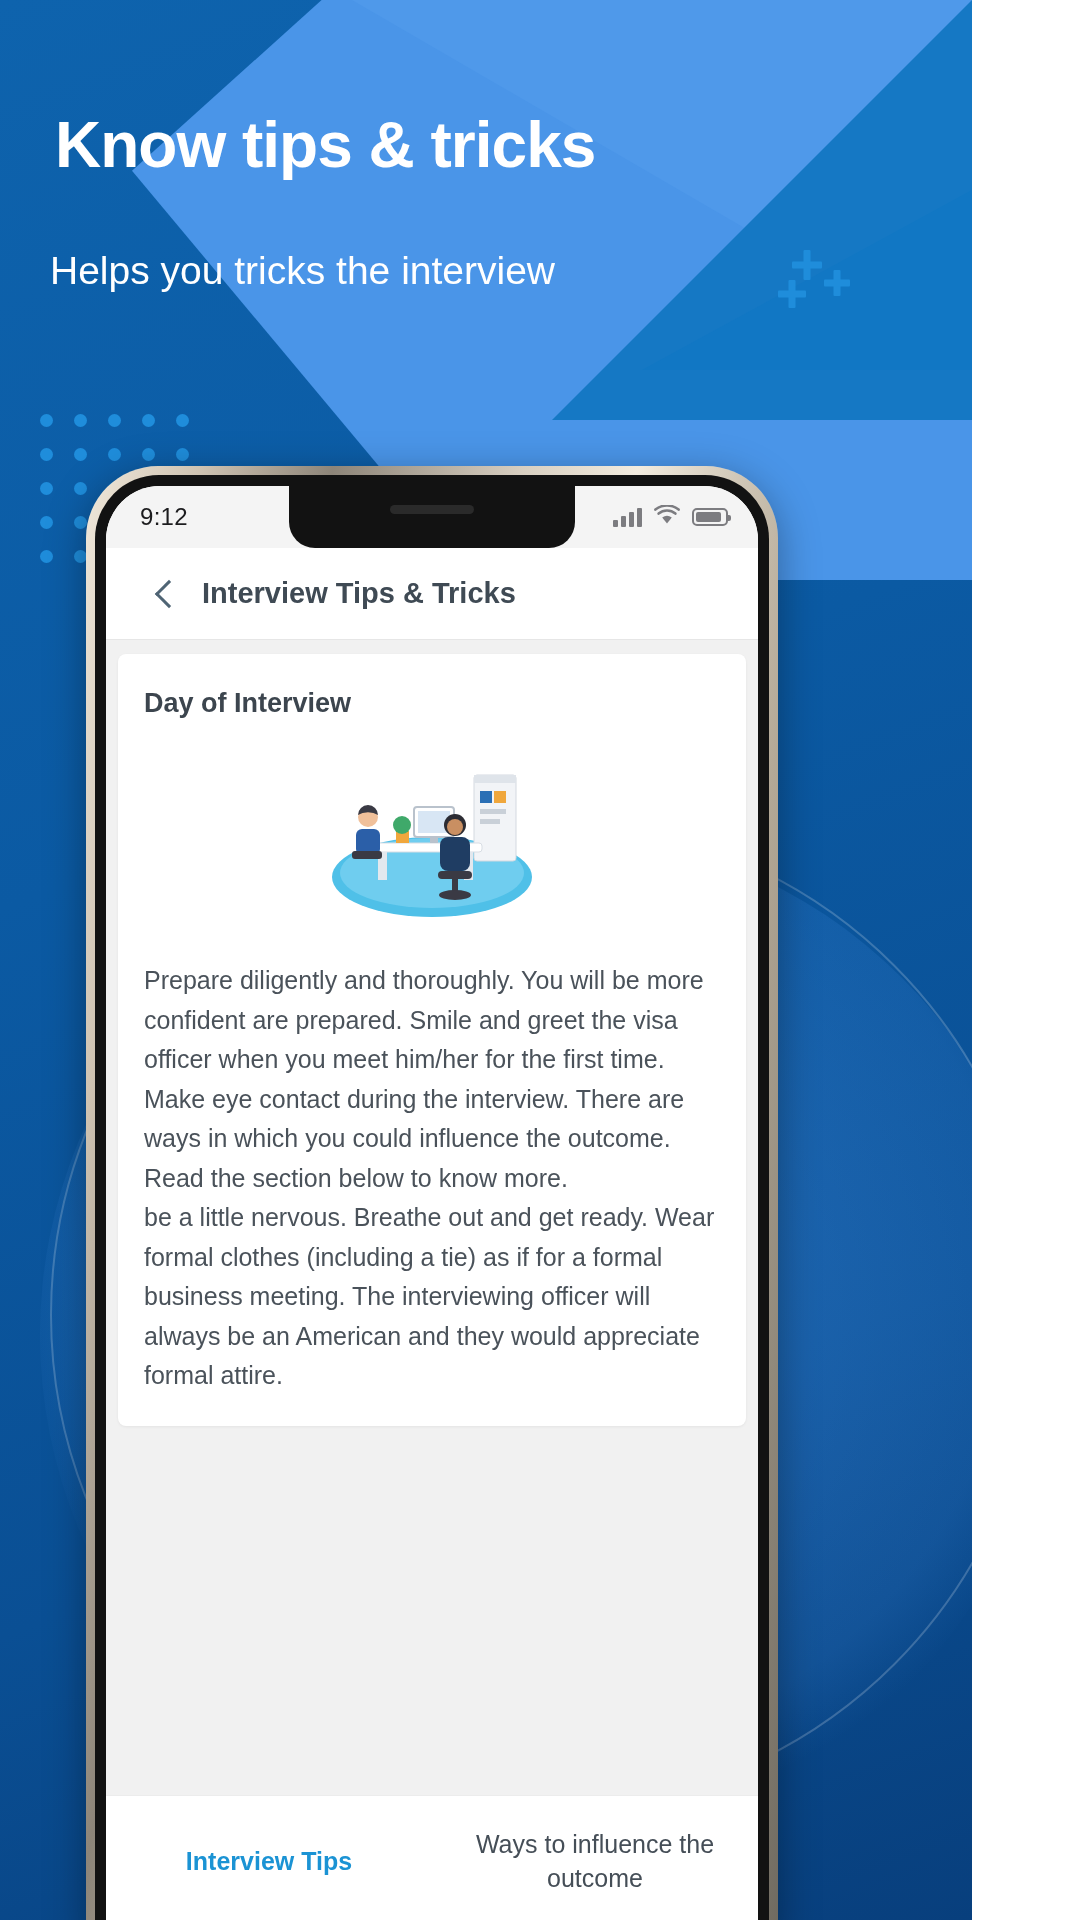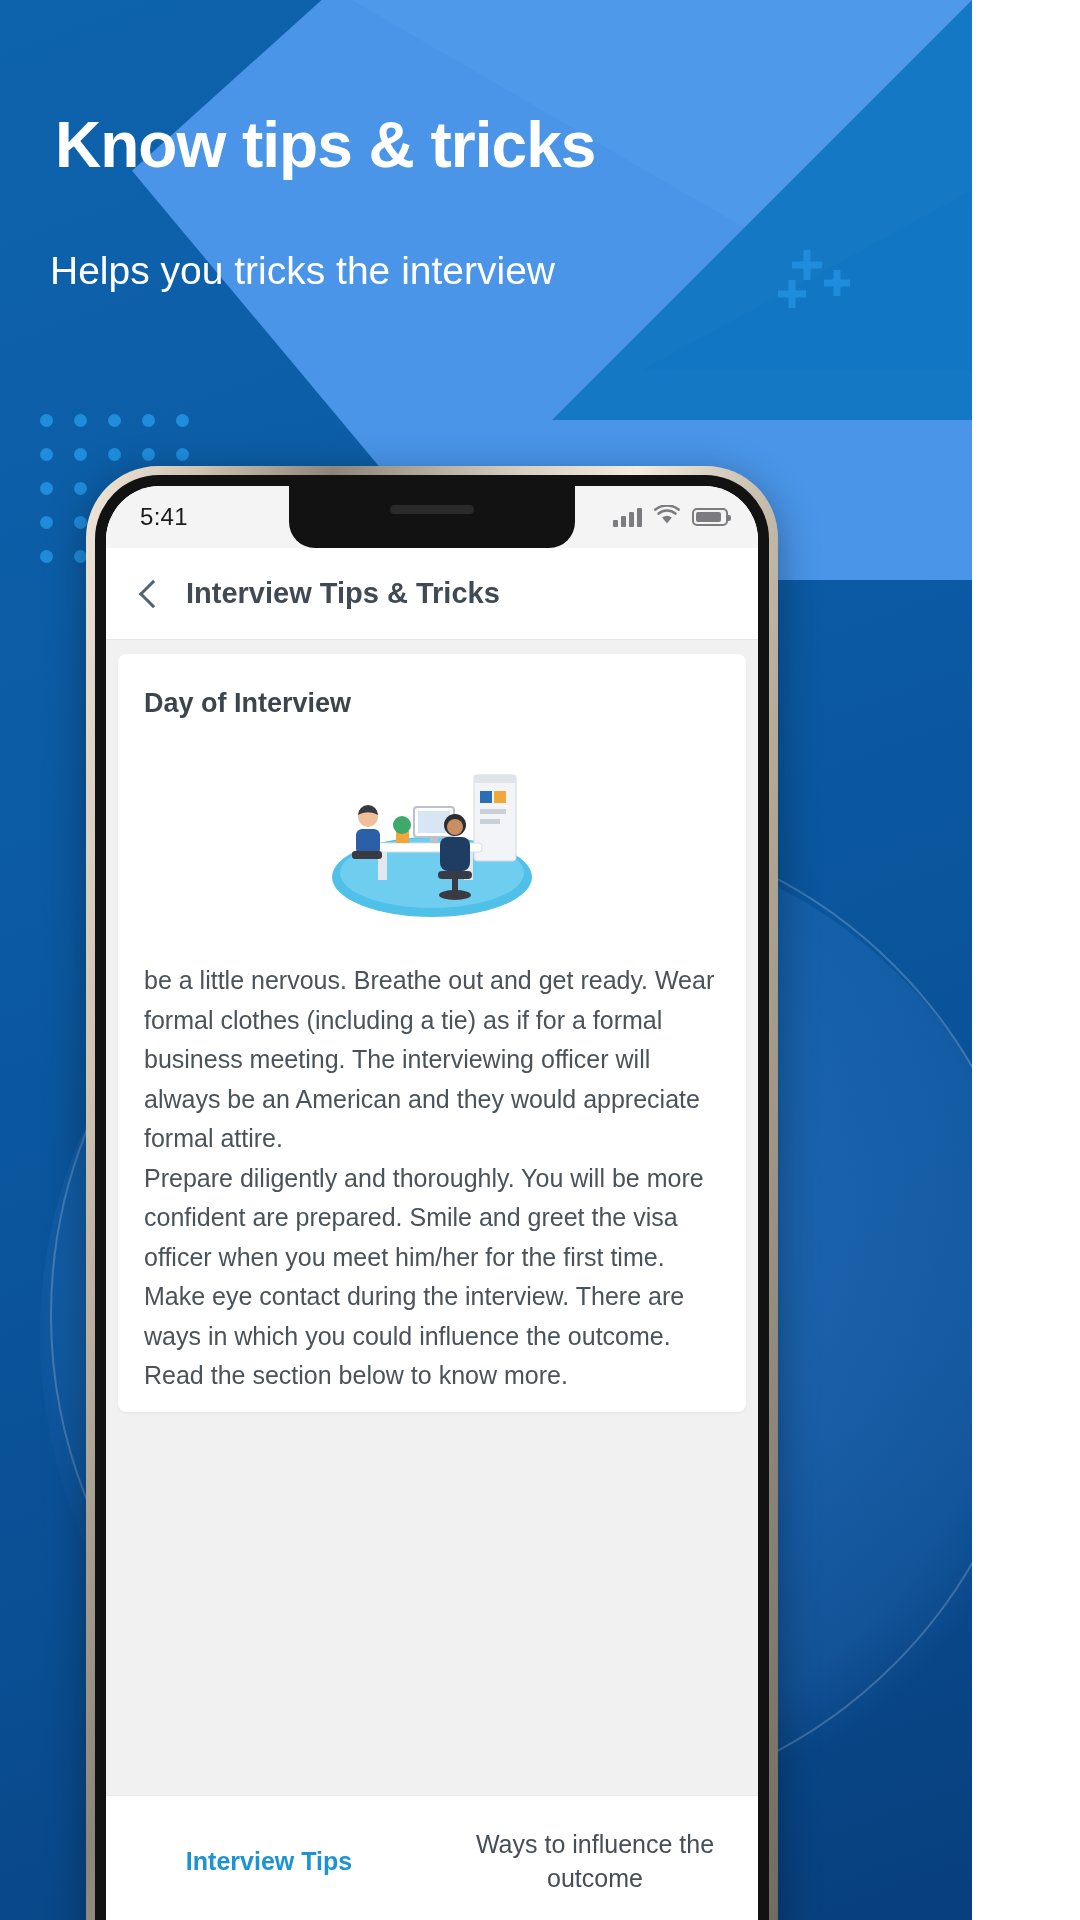--- a/index.html
+++ b/index.html
@@ -156,21 +156,21 @@
   .batt i { display: block; height: 100%; width: 88%; background: #7c7c80; border-radius: 2px; }
   .batt:after {
     content:""; position: absolute; right: -5px; top: 5px;
     width: 3px; height: 6px; background: #7c7c80; border-radius: 0 2px 2px 0;
   }
 
   
   .navbar {
     height: 92px; background: #ffffff;
     display: flex; align-items: center; gap: 22px;
-    padding: 0 28px;
+    padding: 0 44px;
     border-bottom: 1px solid #e6e6e6;
   }
   .back-chevron {
     width: 30px; height: 30px; flex: none;
     position: relative; cursor: pointer;
   }
   .back-chevron:before {
     content: ""; position: absolute; left: 9px; top: 5px;
     width: 17px; height: 17px;
     border-left: 3px solid #4f6474; border-bottom: 3px solid #4f6474;
@@ -181,21 +181,21 @@
   
   .content {
     background: #f1f1f1;
     padding: 14px 12px 0 12px;
     height: calc(100% - 62px - 92px);
     overflow: hidden;
   }
   .card {
     background: #ffffff;
     border-radius: 8px;
-    padding: 34px 26px 16px 26px;
+    padding: 34px 26px 30px 26px;
     box-shadow: 0 1px 3px rgba(0,0,0,.06);
   }
   .card-title {
     font-size: 27px; font-weight: 700; color: #3c454e;
     margin-bottom: 26px;
   }
   .intro-wrap { display: flex; gap: 6px; }
   .intro-text {
     font-size: 25px; line-height: 1.58; color: #4a525a;
     width: 330px; flex: none;
@@ -280,21 +280,21 @@
 
   <div class="phone">
     <div class="phone-inner">
       <div class="screen">
 
         <div class="notch">
           <div class="speaker"></div>
         </div>
 
         <div class="statusbar">
-          <span class="status-time">5:41</span>
+          <span class="status-time">9:12</span>
           <span class="status-icons">
             <span class="sig">
                 <b></b>
                 <b></b>
                 <b></b>
                 <b></b>
               </span>
             <span>
               <svg width="26" height="20" viewBox="0 0 26 20">
                 <path d="M13 18.5 L8.2 12.6 a7.6 7.6 0 0 1 9.6 0 Z" fill="#7c7c80"></path>
@@ -351,22 +351,22 @@
                   <circle cx="133" cy="82" r="8" fill="#c98f62"></circle>
 
                   <rect x="116" y="126" width="34" height="8" rx="4" fill="#3a3a44"></rect>
                   <rect x="130" y="134" width="6" height="14" fill="#3a3a44"></rect>
                   <ellipse cx="133" cy="150" rx="16" ry="5" fill="#3a3a44"></ellipse>
                 </svg>
               </div>
             </div>
 
             <div class="body-text">
+              <p>Prepare diligently and thoroughly. You will be more confident are prepared. Smile and greet the visa officer when you meet him/her for the first time. Make eye contact during the interview. There are ways in which you could influence the outcome. Read the section below to know more.</p>
               <p> be a little nervous. Breathe out and get ready. Wear formal clothes (including a tie) as if for a formal business meeting. The interviewing officer will always be an American and they would appreciate formal attire.</p>
-              <p>Prepare diligently and thoroughly. You will be more confident are prepared. Smile and greet the visa officer when you meet him/her for the first time. Make eye contact during the interview. There are ways in which you could influence the outcome. Read the section below to know more.</p>
             </div>
           </div>
         </div>
 
         <div class="tabbar">
           <div class="tab active">Interview Tips</div>
           <div class="tab">Ways to influence the outcome</div>
         </div>
 
       </div>

